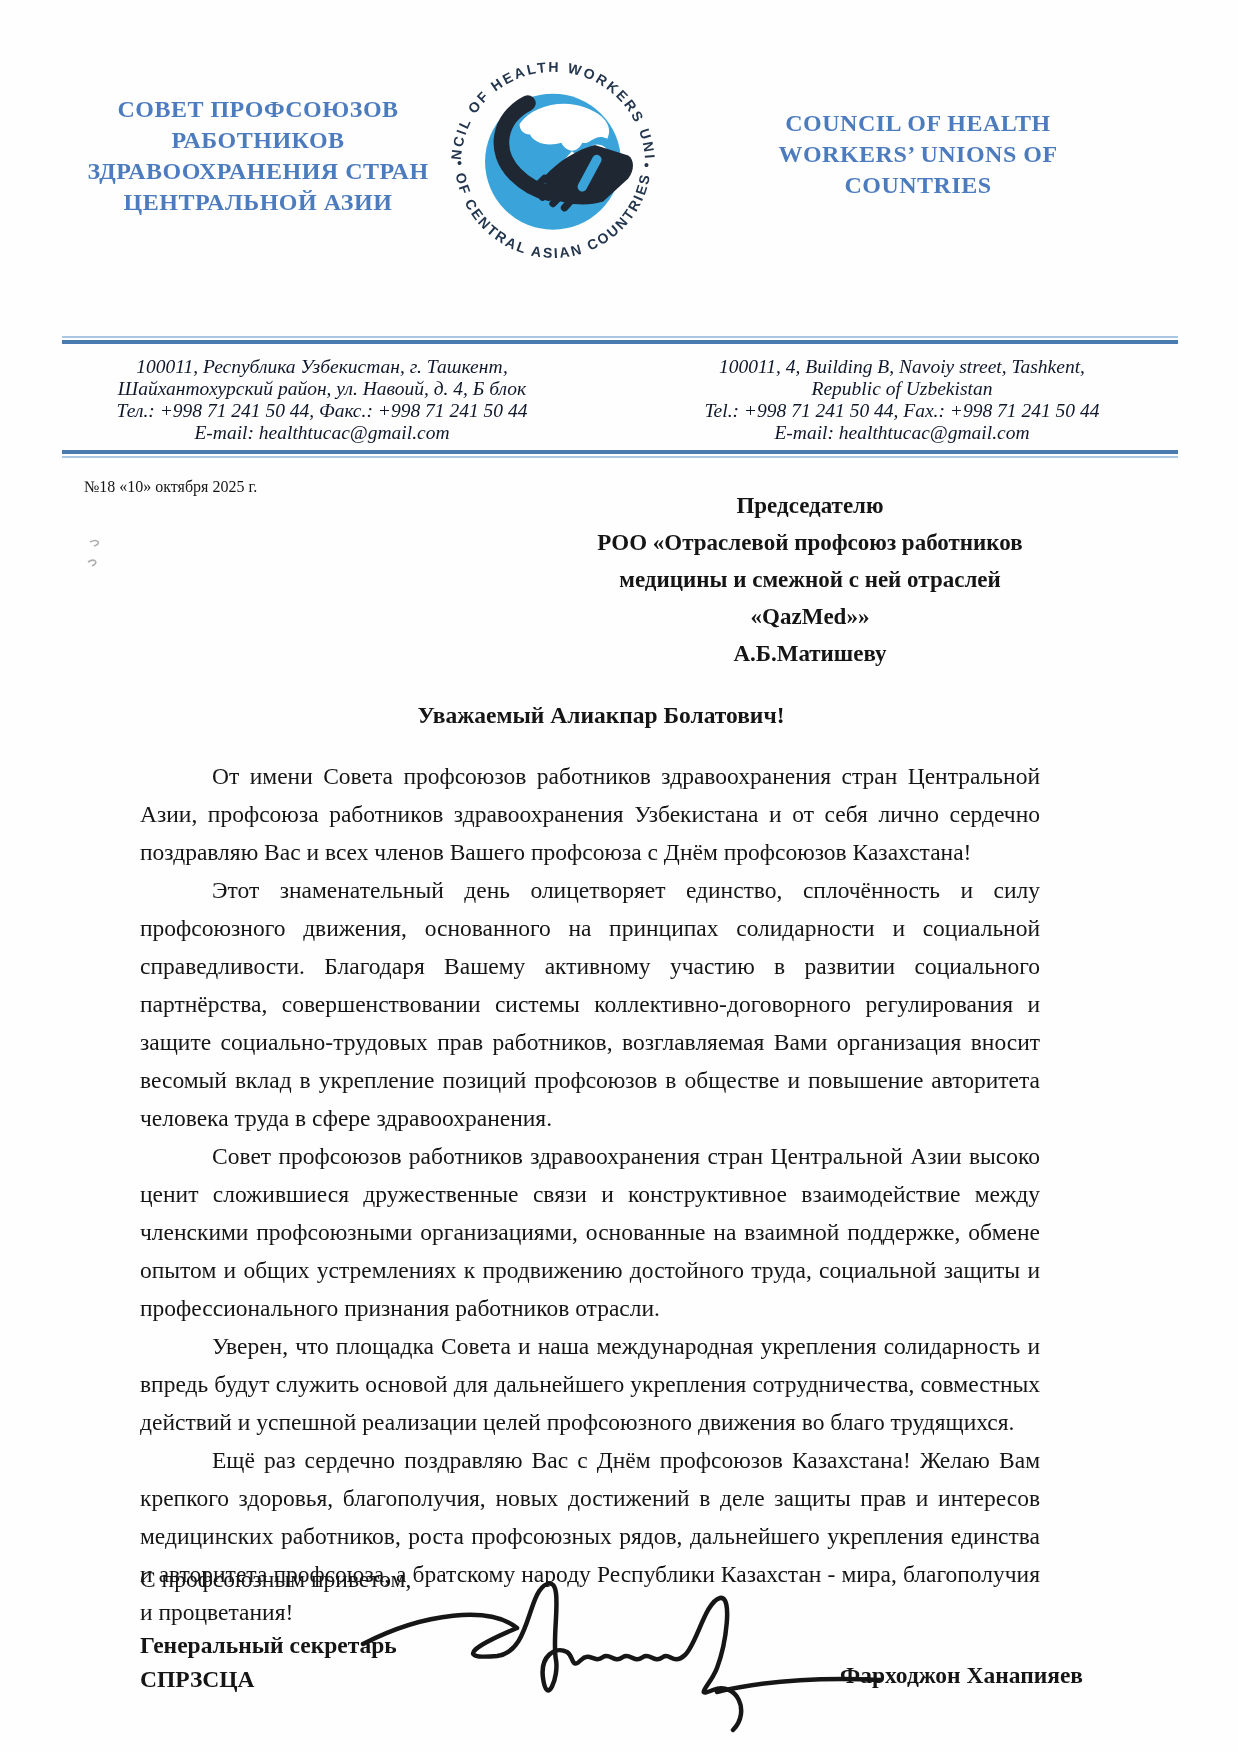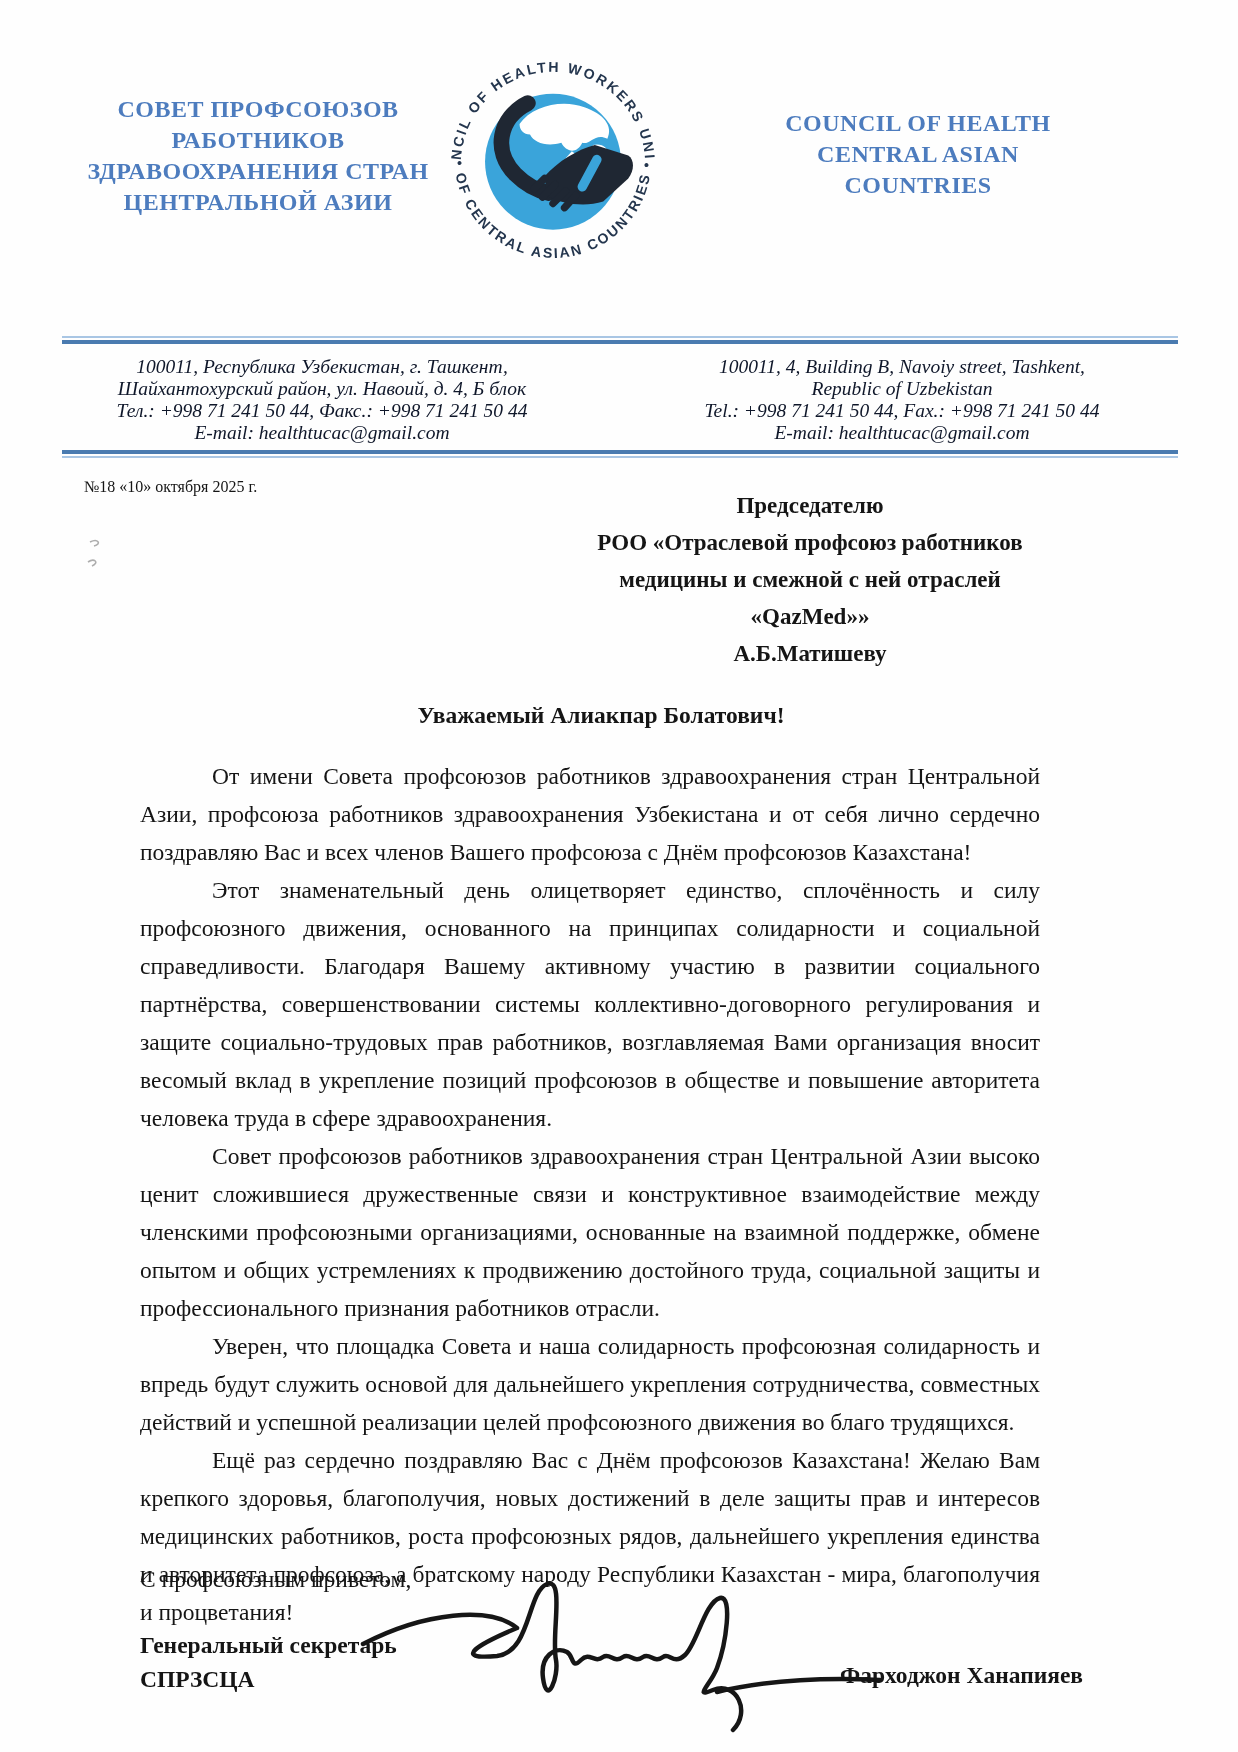--- a/index.html
+++ b/index.html
@@ -113,21 +113,21 @@
         <textPath href="#arcTop" startOffset="50%" text-anchor="middle">COUNCIL OF HEALTH WORKERS UNIONS</textPath>
       </text>
       <text font-family="Liberation Sans, sans-serif" font-size="13.5" font-weight="bold" fill="#24364e" letter-spacing="2">
         <textPath href="#arcBottom" startOffset="50%" text-anchor="middle">• OF CENTRAL ASIAN COUNTRIES •</textPath>
       </text>
     </svg>
   </div>
 
   <div class="org-title en">
     <div>COUNCIL OF HEALTH</div>
-    <div>CENTRAL ASIAN</div>
+    <div>WORKERS’ UNIONS OF</div>
     <div>COUNTRIES</div>
   </div>
 
   <div class="rule" style="top:336px">
     <div class="thin"></div>
       <div class="gap"></div>
       <div class="thick"></div>
   </div>
   <div class="rule" style="top:450px">
     <div class="thick"></div>
@@ -161,21 +161,21 @@
     <div>«QazMed»»</div>
     <div>А.Б.Матишеву</div>
   </div>
 
   <div class="salutation">Уважаемый Алиакпар Болатович!</div>
 
   <div class="body-text">
     <p>От имени Совета профсоюзов работников здравоохранения стран Центральной Азии, профсоюза работников здравоохранения Узбекистана и от себя лично сердечно поздравляю Вас и всех членов Вашего профсоюза с Днём профсоюзов Казахстана!</p>
     <p>Этот знаменательный день олицетворяет единство, сплочённость и силу профсоюзного движения, основанного на принципах солидарности и социальной справедливости. Благодаря Вашему активному участию в развитии социального партнёрства, совершенствовании системы коллективно-договорного регулирования и защите социально-трудовых прав работников, возглавляемая Вами организация вносит весомый вклад в укрепление позиций профсоюзов в обществе и повышение авторитета человека труда в сфере здравоохранения.</p>
     <p>Совет профсоюзов работников здравоохранения стран Центральной Азии высоко ценит сложившиеся дружественные связи и конструктивное взаимодействие между членскими профсоюзными организациями, основанные на взаимной поддержке, обмене опытом и общих устремлениях к продвижению достойного труда, социальной защиты и профессионального признания работников отрасли.</p>
-    <p>Уверен, что площадка Совета и наша солидарность профсоюзная солидарность и впредь будут служить основой для дальнейшего укрепления сотрудничества, совместных действий и успешной реализации целей профсоюзного движения во благо трудящихся.</p>
+    <p>Уверен, что площадка Совета и наша международная укрепления солидарность и впредь будут служить основой для дальнейшего укрепления сотрудничества, совместных действий и успешной реализации целей профсоюзного движения во благо трудящихся.</p>
     <p>Ещё раз сердечно поздравляю Вас с Днём профсоюзов Казахстана! Желаю Вам крепкого здоровья, благополучия, новых достижений в деле защиты прав и интересов медицинских работников, роста профсоюзных рядов, дальнейшего укрепления единства и авторитета профсоюза, а братскому народу Республики Казахстан - мира, благополучия и процветания!</p>
   </div>
 
   <div class="closing">С профсоюзным приветом,</div>
 
   <div class="signer-title">
     <div>Генеральный секретарь</div>
     <div>СПРЗСЦА</div>
   </div>
 

